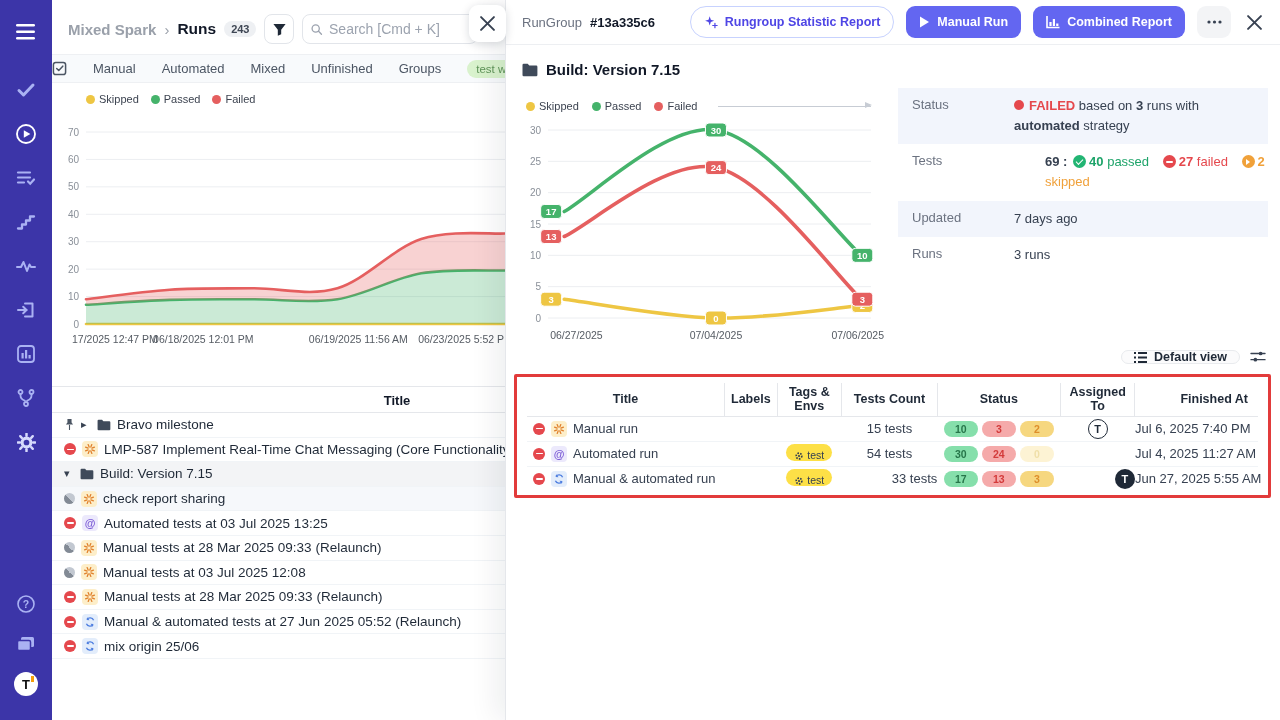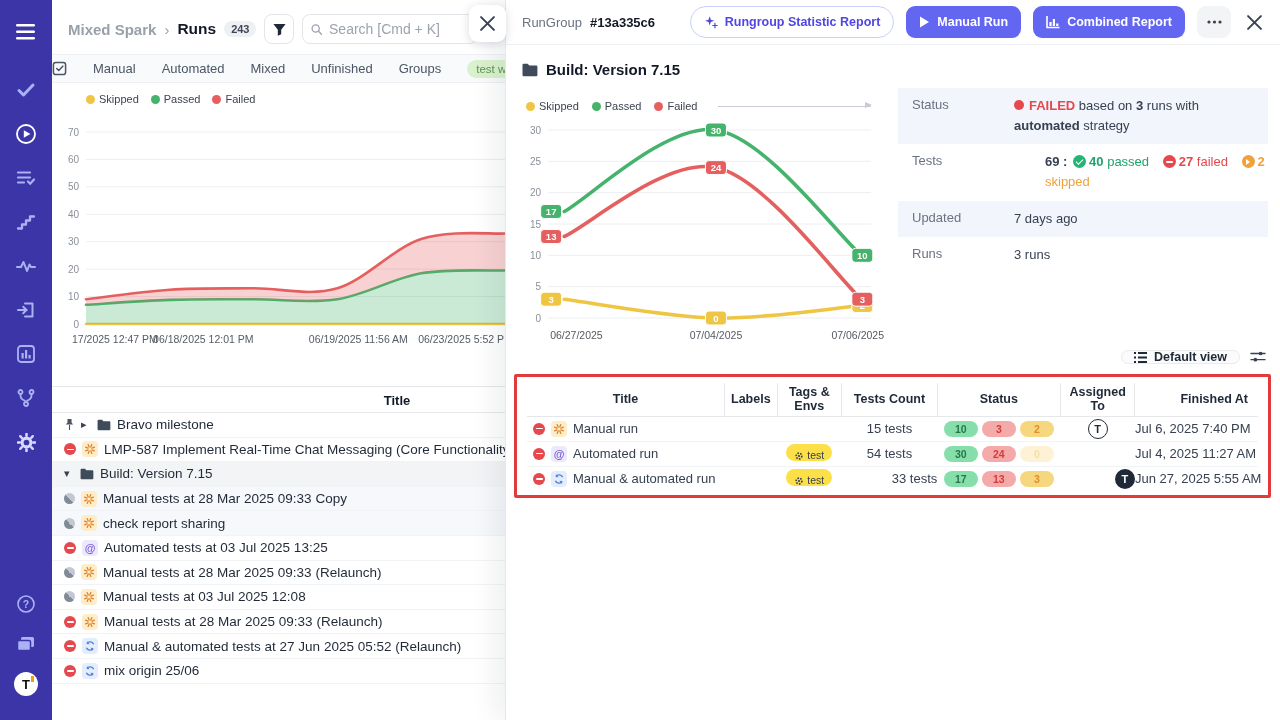--- a/index.html
+++ b/index.html
@@ -385,36 +385,20 @@
           <span>LMP-587 Implement Real-Time Chat Messaging (Core Functionality)</span>
         </div>
         <div class="run-row selected">
           <span class="caret">▾</span>
           <span style="display:flex">
             <svg width="14" height="12" viewBox="0 0 16 14">
               <path d="M0.5 2 a1.2 1.2 0 0 1 1.2-1.2 h4 l1.6 1.7 h6.9 a1.2 1.2 0 0 1 1.2 1.2 v8.3 a1.2 1.2 0 0 1 -1.2 1.2 H1.7 a1.2 1.2 0 0 1 -1.2-1.2 Z" fill="#3f4a5a"></path>
             </svg>
           </span>
           <span>Build: Version 7.15</span>
-        </div>
-        <div class="run-row tinted">
-          <span class="st-unknown"></span>
-          <span class="ticon manual">
-            <svg viewBox="0 0 16 16" width="12" height="12">
-              <line x1="10.6" y1="9.1" x2="13.9" y2="10.4" stroke="#e0812c" stroke-width="1.7" stroke-linecap="round"></line>
-              <line x1="9.1" y1="10.6" x2="10.5" y2="13.9" stroke="#e0812c" stroke-width="1.7" stroke-linecap="round"></line>
-              <line x1="6.9" y1="10.6" x2="5.6" y2="13.9" stroke="#e0812c" stroke-width="1.7" stroke-linecap="round"></line>
-              <line x1="5.4" y1="9.1" x2="2.1" y2="10.5" stroke="#e0812c" stroke-width="1.7" stroke-linecap="round"></line>
-              <line x1="5.4" y1="6.9" x2="2.1" y2="5.6" stroke="#e0812c" stroke-width="1.7" stroke-linecap="round"></line>
-              <line x1="6.9" y1="5.4" x2="5.5" y2="2.1" stroke="#e0812c" stroke-width="1.7" stroke-linecap="round"></line>
-              <line x1="9.1" y1="5.4" x2="10.4" y2="2.1" stroke="#e0812c" stroke-width="1.7" stroke-linecap="round"></line>
-              <line x1="10.6" y1="6.9" x2="13.9" y2="5.5" stroke="#e0812c" stroke-width="1.7" stroke-linecap="round"></line>
-            </svg>
-          </span>
-          <span>Manual tests at 28 Mar 2025 09:33 Copy</span>
         </div>
         <div class="run-row tinted">
           <span class="st-unknown"></span>
           <span class="ticon manual">
             <svg viewBox="0 0 16 16" width="12" height="12">
               <line x1="10.6" y1="9.1" x2="13.9" y2="10.4" stroke="#e0812c" stroke-width="1.7" stroke-linecap="round"></line>
               <line x1="9.1" y1="10.6" x2="10.5" y2="13.9" stroke="#e0812c" stroke-width="1.7" stroke-linecap="round"></line>
               <line x1="6.9" y1="10.6" x2="5.6" y2="13.9" stroke="#e0812c" stroke-width="1.7" stroke-linecap="round"></line>
               <line x1="5.4" y1="9.1" x2="2.1" y2="10.5" stroke="#e0812c" stroke-width="1.7" stroke-linecap="round"></line>
               <line x1="5.4" y1="6.9" x2="2.1" y2="5.6" stroke="#e0812c" stroke-width="1.7" stroke-linecap="round"></line>

